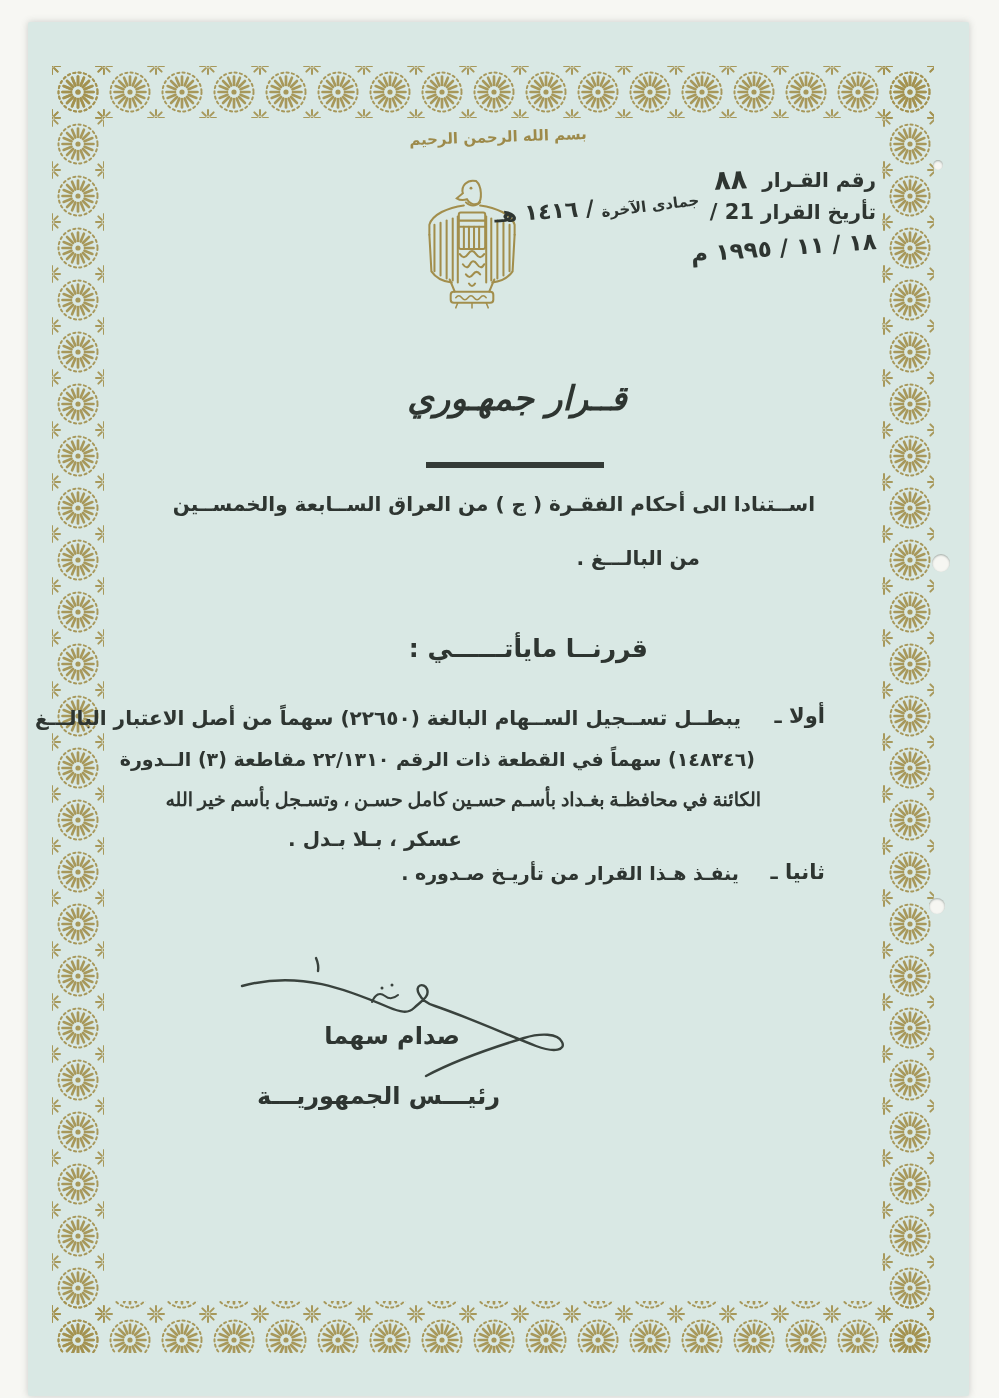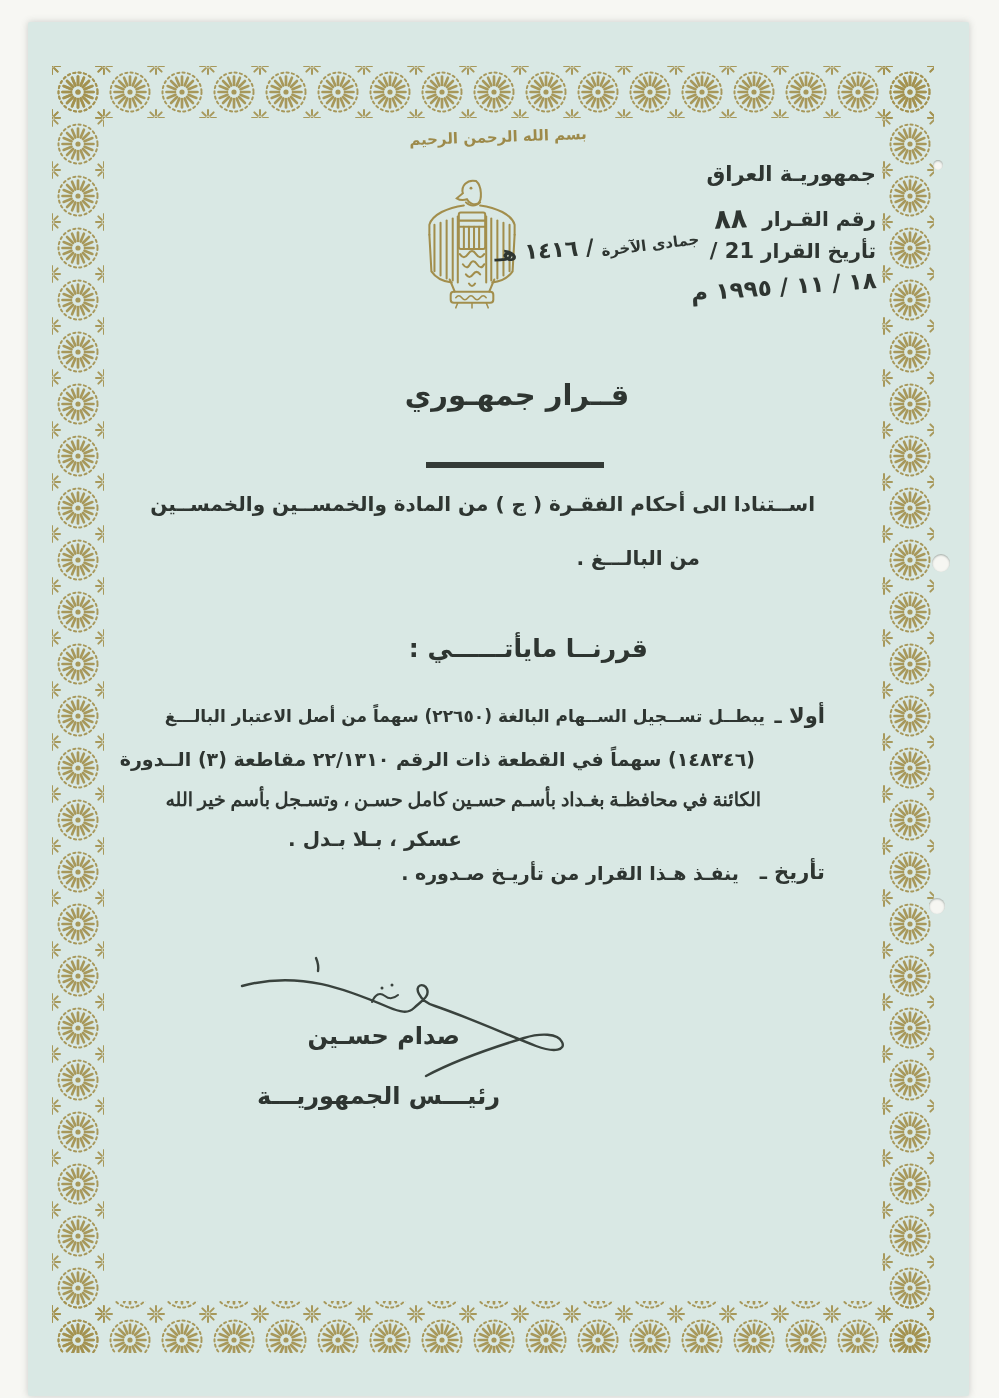--- a/index.html
+++ b/index.html
@@ -35,30 +35,30 @@
   
   .basmala {
     position:absolute; left:365px; top:106px; width:210px;
     text-align:center; color:#9d8a4a; font-size:15px; font-weight:bold;
     direction:rtl; transform:rotate(-2deg); letter-spacing:1px;
   }
   .eagle { position:absolute; left:393px; top:156px; }
   
   .title {
     position:absolute; left:374px; top:356px; width:230px;
-    text-align:center; font-size:29px; font-weight:bold; direction:rtl; letter-spacing:1px;
+    text-align:center; font-size:34px; font-weight:bold; direction:rtl; letter-spacing:1px;font-style:italic;
   }
   .divider { position:absolute; left:398px; top:440px; width:178px; height:6px; background:#343b37; }
   
   .ar { direction:rtl; text-align:right; white-space:nowrap; font-weight:bold; position:absolute; }
   .pre1  { right:154px; top:470px; font-size:20px; }
   .pre2  { right:269px; top:524px; font-size:20px; }
   .intro { right:321px; top:612px; font-size:25px; letter-spacing:1px; }
   .lbl1  { right:144px; top:682px; font-size:21px; }
-  .i1l1  { right:204px; top:684px; font-size:17px; }
+  .i1l1  { right:228px; top:684px; font-size:20px; }
   .i1l2  { right:214px; top:726px; font-size:19px; }
   .i1l3  { right:208px; top:766px; font-size:19px;font-family:Liberation Serif, serif; }
   .i1l4  { right:507px; top:805px; font-size:20px; }
   .lbl2  { right:144px; top:838px; font-size:21px; }
   .i2l1  { right:230px; top:840px; font-size:19px; }
   
   .sig-scribble { position:absolute; left:202px; top:928px; }
   .sig-name  { right:509px; top:1000px; font-size:24px; }
   .sig-title { right:469px; top:1060px; font-size:24px; letter-spacing:1px;margin-left:43px; }
   
@@ -147,60 +147,59 @@
       <path d="M42 48 L42 70 M47 48 L47 70 M52 48 L52 70 M57 48 L57 70"></path>
       <path d="M38 75 q4 6 8 0 t8 0 t8 0 M41 85 q4 6 7 0 t7 0 t7 0 M44 95 q3.5 5 7 0 t7 0 M47 104 q3 5 6 0"></path>
       <path d="M28 100 L33 112 M72 100 L67 112"></path>
       <rect x="29" y="112" width="42" height="11" rx="3"></rect>
       <path d="M34 118 q3 -4 6 0 t6 0 t6 0 t6 0 t6 0" stroke-width="1.5"></path>
       <path d="M36 123 l-2 5 M50 123 l0 5 M64 123 l2 5" stroke-width="1.5"></path>
     </g>
   </svg>
 
   <div class="hdr">
-    <div class="hdr-l1">جمهوريـة العراق</div>
     <div class="hdr-l3">
       <span>رقم القـرار</span>
       <span class="hand-no">٨٨</span>
     </div>
     <div class="hdr-l4">
       <span>تأريخ القرار</span>
       <span class="hand-day">21 /</span>
       <span class="hand-month">جمادى الآخرة</span>
       <span class="hand-year">/ ١٤١٦ هـ</span>
     </div>
     <div class="hdr-l5">١٨ / ١١ / ١٩٩٥ م</div>
   </div>
 
   <div class="title">قــرار جمهـوري</div>
   <div class="divider"></div>
 
-  <div class="ar pre1">اســتنادا الى أحكام الفقـرة ( ج ) من المادة والخمســين والخمســين</div>
+  <div class="ar pre1">اســتنادا الى أحكام الفقـرة ( ج ) من العراق الســابعة والخمســين</div>
   <div class="ar pre2">من البالـــغ .</div>
 
   <div class="ar intro">قررنــا مايأتــــــي :</div>
 
   <div class="ar lbl1">أولا ـ</div>
   <div class="ar i1l1">يبطــل تســجيل الســهام البالغة (٢٢٦٥٠) سهماً من أصل الاعتبار البالـــغ</div>
   <div class="ar i1l2">(١٤٨٣٤٦) سهماً في القطعة ذات الرقم ٢٢/١٣١٠ مقاطعة (٣) الــدورة</div>
   <div class="ar i1l3">الكائنة في محافظـة بغـداد بأسـم حسـين كامل حسـن ، وتسـجل بأسم خير الله</div>
   <div class="ar i1l4">عسكر ، بـلا بـدل .</div>
 
-  <div class="ar lbl2">تأريخ ـ</div>
+  <div class="ar lbl2">ثانيا ـ</div>
   <div class="ar i2l1">ينفـذ هـذا القرار من تأريـخ صـدوره .</div>
 
   <svg class="sig-scribble" width="350" height="140" viewBox="0 0 350 140">
     <g stroke="#39423d" fill="none" stroke-width="2.4" stroke-linecap="round">
       <path d="M86 8 q3 7 2 13"></path>
       <path d="M12 36 C 70 20 118 40 158 57 C 170 62 178 64 184 58 C 191 51 200 47 197 39 C 194 32 184 35 189 44 C 192 50 198 54 205 56 C 240 68 280 86 306 96 C 325 103 336 100 332 92 C 328 83 310 83 294 88 C 258 99 222 112 196 126"></path>
       <path d="M142 52 q5 -12 13 -6 q6 5 13 -1" stroke-width="2"></path>
       <circle cx="152" cy="38" r="1.5" fill="#39423d" stroke="none"></circle>
       <circle cx="162" cy="35" r="1.5" fill="#39423d" stroke="none"></circle>
     </g>
   </svg>
-  <div class="ar sig-name">صدام حسـين</div>
+  <div class="ar sig-name">صدام سهما</div>
   <div class="ar sig-title">رئيـــس الجمهوريـــة</div>
 
   <div class="hole hole1"></div>
   <div class="hole hole2"></div>
   <div class="hole hole3"></div>
 
 </div>
 
 </body></html>

